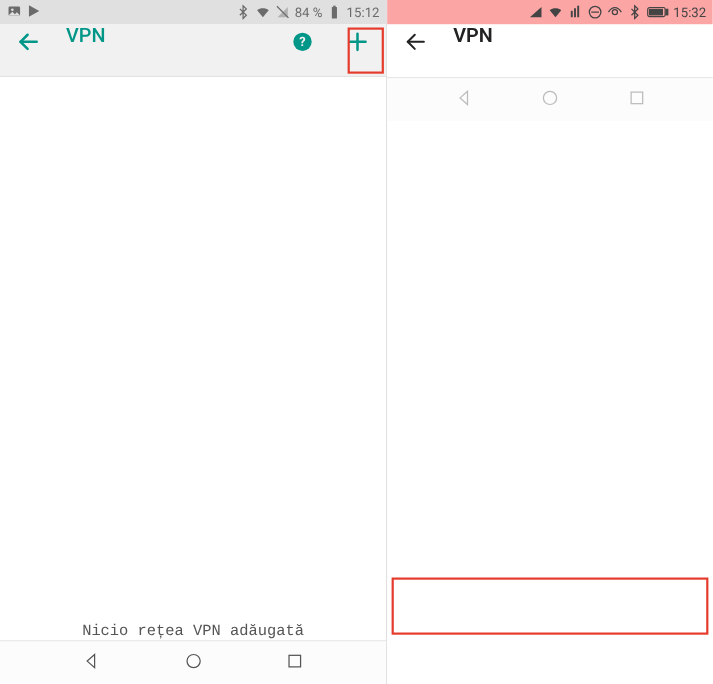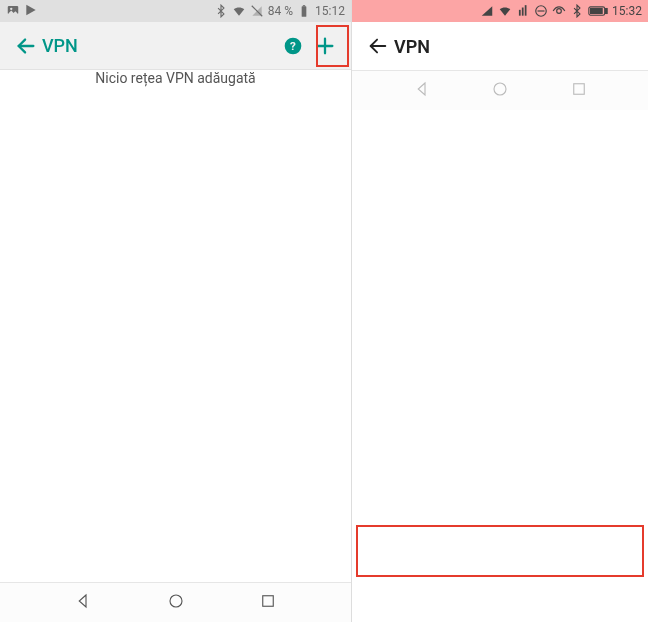--- a/index.html
+++ b/index.html
@@ -32,22 +32,23 @@
   }
   .phone-left .status-bar { background: #e0e0e0; color: #6b6b6b; }
   .phone-right .status-bar { background: #fca5a5; color: #444; }
   .status-left, .status-right { display: flex; align-items: center; gap: 4px; }
   .status-right span { display: inline-flex; align-items: center; }
   .ico { width: 14px; height: 14px; display: inline-block; }
   
   .app-bar {
     height: 48px;
     display: flex;
-    align-items: center;
+    align-items: flex-start;
     padding: 0 10px;
+    gap: 18px;
   }
   .phone-left .app-bar {
     background: #f1f1f1;
     border-bottom: 1px solid #e2e2e2;
   }
   .app-bar .title {
     font-size: 18px;
     font-weight: 500;
   }
   .phone-left .app-bar .title { color: #009688; }
@@ -57,24 +58,25 @@
     width: 32px; height: 32px;
     display: flex; align-items: center; justify-content: center;
     color: #009688;
   }
   .phone-right .icon-btn { color: #222; }
   
   .body-area {
     flex: 1;
     display: flex;
     align-items: center;
-    justify-content: flex-start;
+    justify-content: flex-end;
     flex-direction: column;
     color: #666;
     font-size: 14px;
+    font-family: Liberation Mono, monospace;
   }
   .empty-msg { color: #555; }
   .key-icon { color: #bdbdbd; margin-bottom: 10px; }
   .right-body {
     flex: 1;
     display: flex;
     flex-direction: column;
   }
   .right-center {
     flex: 1;

